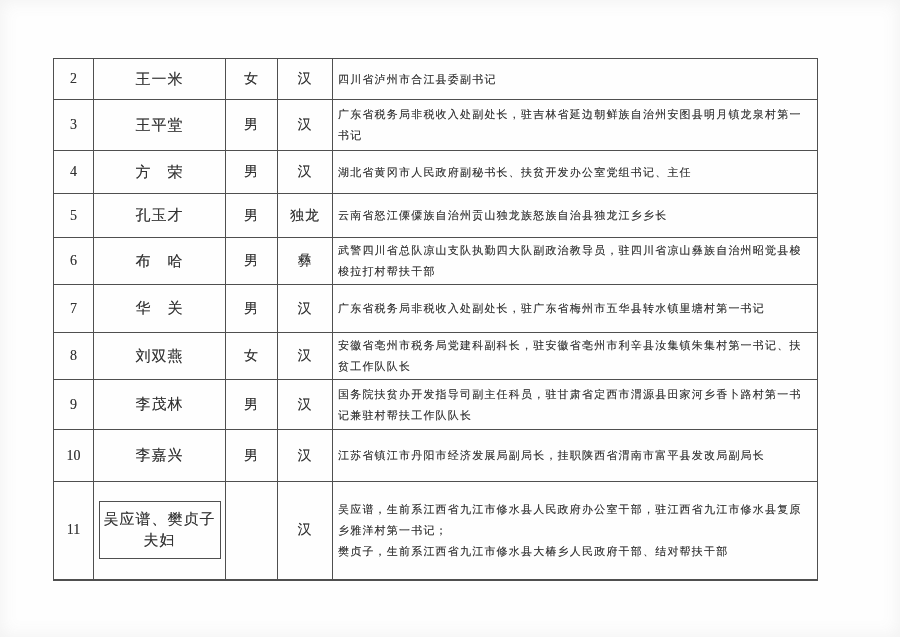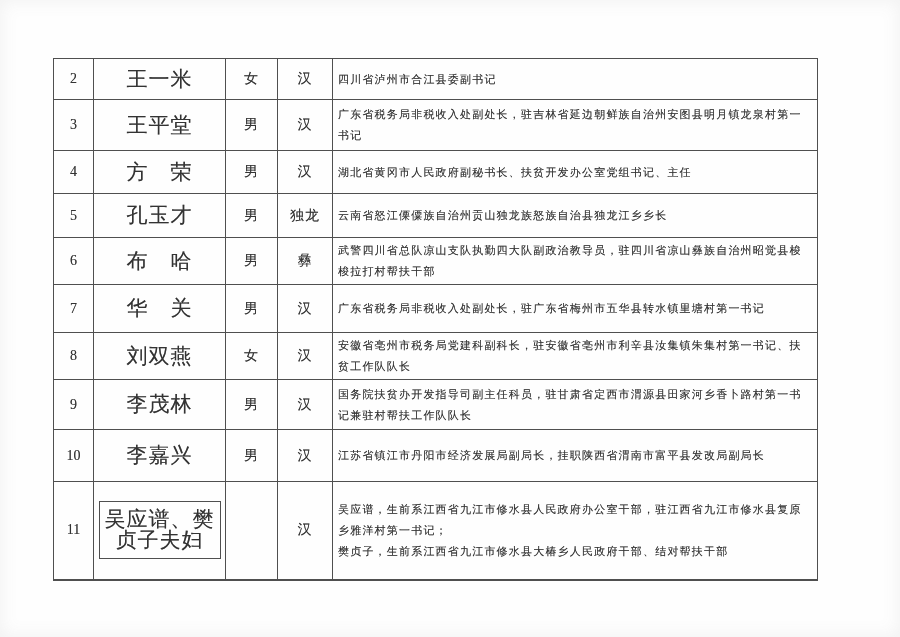--- a/index.html
+++ b/index.html
@@ -36,21 +36,21 @@
     vertical-align: middle;
     overflow: hidden;
     color: #333;
   }
   td.c-idx {
     text-align: center;
     font-size: 14px;
   }
   td.c-name {
     text-align: center;
-    font-size: 21px;
+    font-size: 15px;
   }
   .name-inner {
     letter-spacing: 1px;
     line-height: 21px;
     white-space: pre-line;
     padding: 0 2px;
   }
   .name-inner.boxed {
     border: 1px solid #4f4f4f;
     width: 112px;

